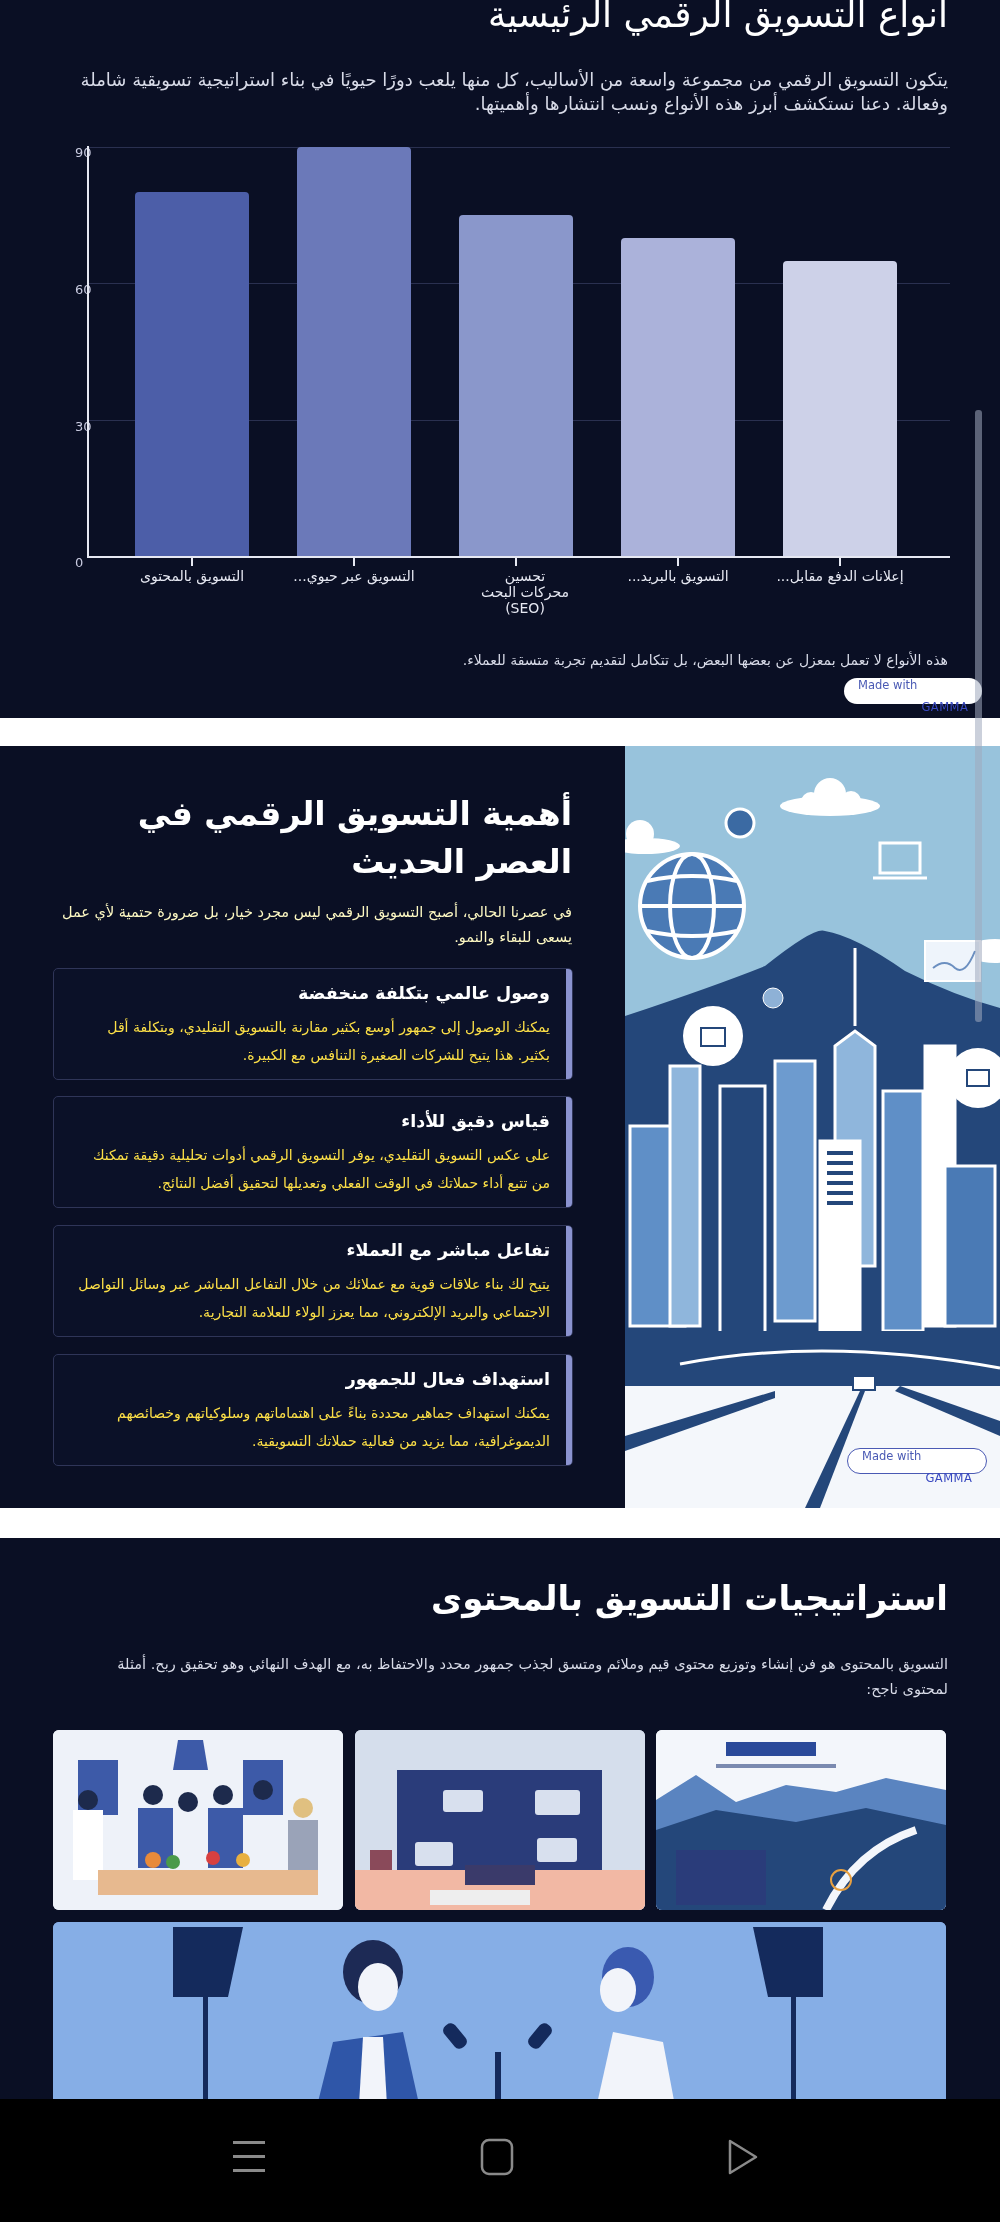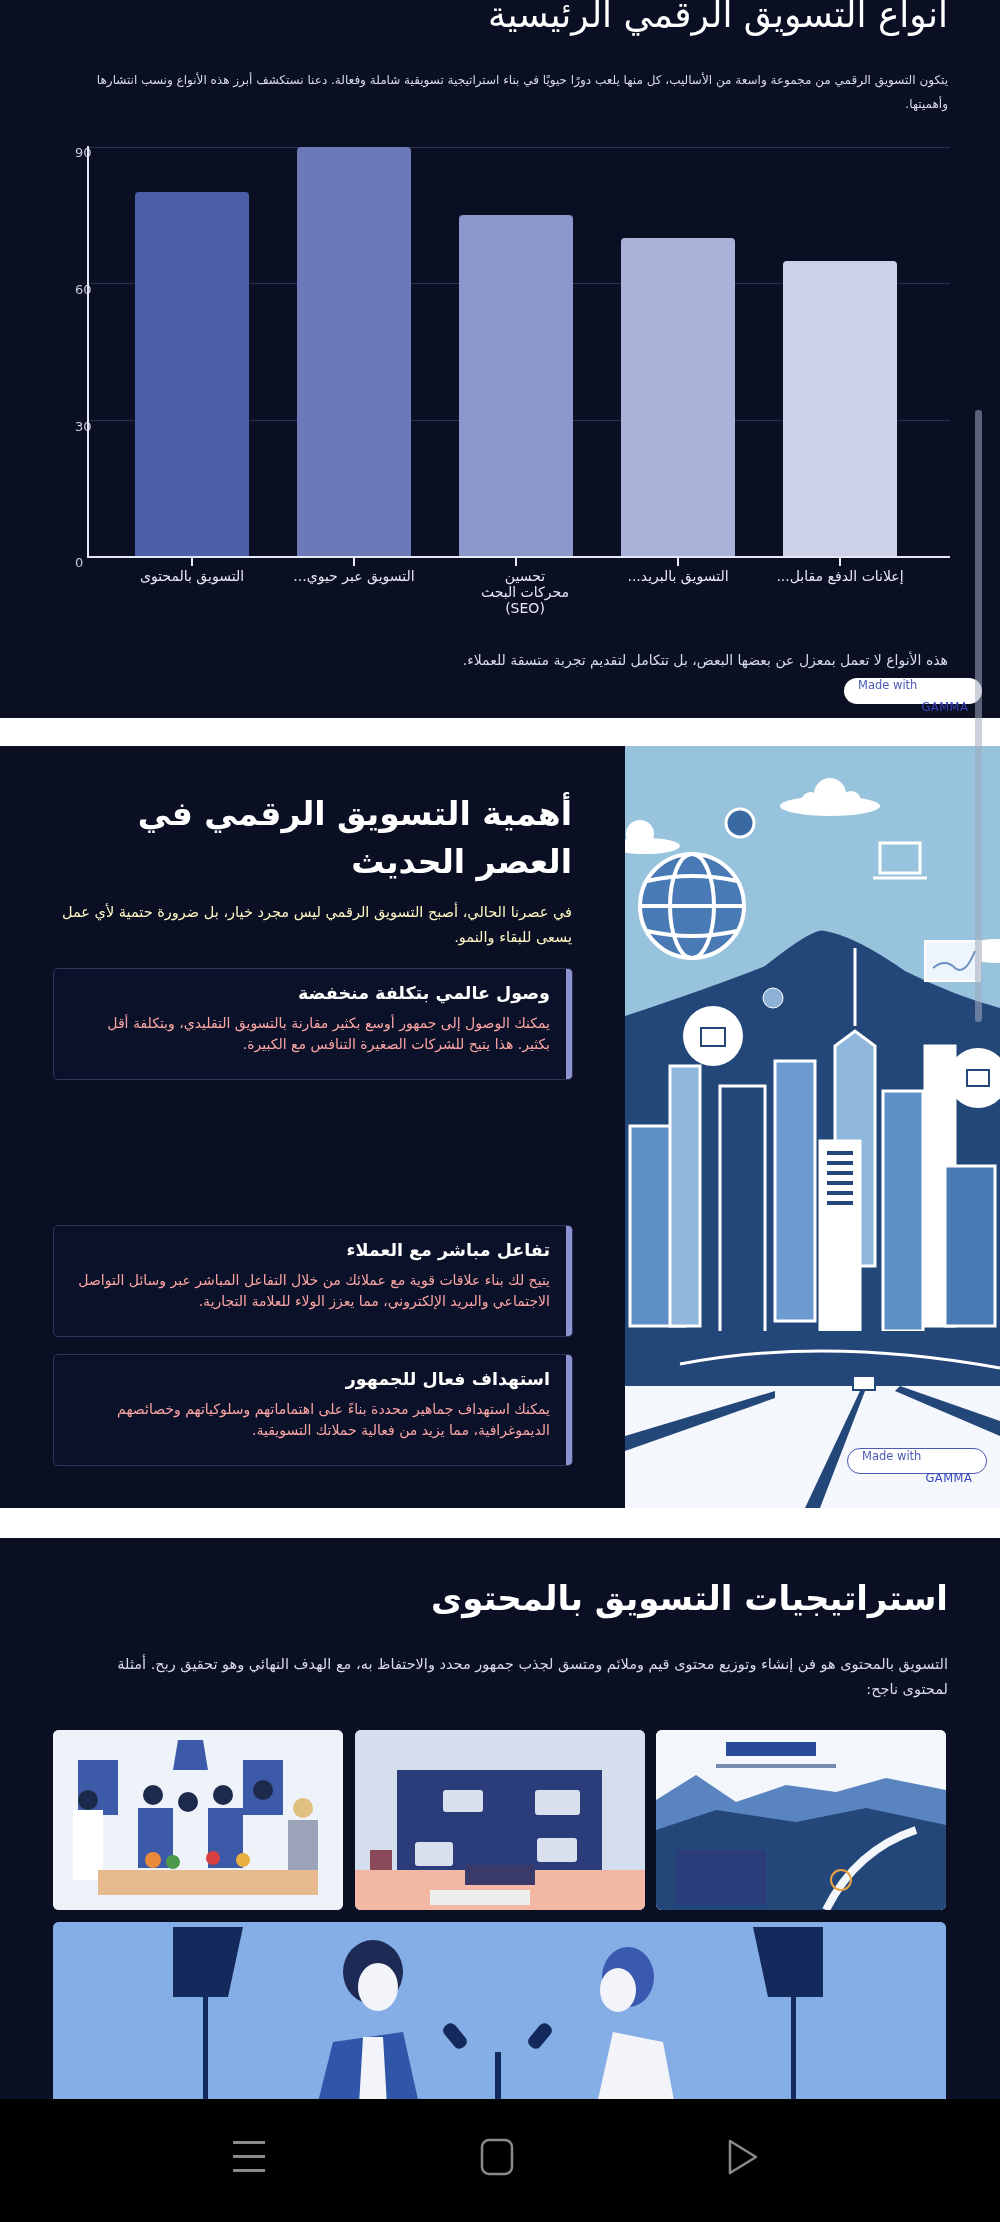--- a/index.html
+++ b/index.html
@@ -3,21 +3,21 @@
 <meta charset="utf-8">
 <style>
   * { box-sizing: border-box; margin: 0; padding: 0; }
   html, body { width: 1000px; height: 2222px; overflow: hidden; background: #ffffff; }
   body { position: relative; font-family: "DejaVu Sans", sans-serif; color: #e6e8f2; }
   .rtl { direction: rtl; text-align: right; }
 
   
   #sec1 { position: absolute; left: 0; top: 0; width: 1000px; height: 718px; background: #0a0f24; }
   #sec1 .title { position: absolute; right: 52px; top: -6px; font-size: 36px; font-weight: normal; color: #ffffff; white-space: nowrap; }
-  #sec1 .intro { position: absolute; right: 52px; left: 78px; top: 68px; font-size: 12px; line-height: 24px; color: #d8dbe8; }
+  #sec1 .intro { position: absolute; right: 52px; left: 78px; top: 68px; font-size: 18px; line-height: 24px; color: #d8dbe8; }
   .chart { position: absolute; left: 60px; top: 140px; width: 890px; height: 500px; }
   .y-axis { position: absolute; left: 27px; top: 6px; width: 2px; height: 412px; background: #e6e8f2; }
   .x-axis { position: absolute; left: 27px; top: 416px; width: 863px; height: 2px; background: #e6e8f2; }
   .gridline { position: absolute; left: 29px; width: 861px; height: 1px; background: #2a3050; }
   .ytick { position: absolute; left: 15px; font-size: 13px; color: #c9cbe0; font-family: "DejaVu Sans", sans-serif; margin-top: 8px; }
   .bar { position: absolute; width: 114px; border-radius: 4px 4px 0 0; }
   .xtick-mark { position: absolute; top: 418px; width: 2px; height: 8px; background: #e6e8f2; }
   .xlabel { position: absolute; top: 428px; width: 130px; text-align: center; font-size: 14px; line-height: 16px; color: #e6e8f2; direction: rtl; }
   #sec1 .outro { position: absolute; right: 52px; top: 652px; font-size: 14px; color: #d8dbe8; }
   .gamma-badge { position: absolute; background: #ffffff; border-radius: 14px; height: 26px; display: flex; align-items: flex-start; justify-content: center; font-size: 11.5px; color: #4a5ab4; padding: 0 14px; white-space: nowrap; }
@@ -26,21 +26,21 @@
   
   .gap { position: absolute; left: 0; width: 1000px; background: #ffffff; }
 
   
   #sec2 { position: absolute; left: 0; top: 746px; width: 1000px; height: 762px; background: #0a0f24; }
   #sec2 .title { position: absolute; right: 428px; top: 44px; width: 520px; font-size: 33px; line-height: 48px; color: #ffffff; }
   #sec2 .intro { position: absolute; right: 428px; top: 154px; width: 520px; font-size: 14.5px; line-height: 25px; color: #fef9c3; }
   .card { position: absolute; left: 53px; width: 520px; height: 112px; border: 1px solid #2f3558; border-radius: 5px; background: #0b1128; overflow: hidden; }
   .card .accent { position: absolute; right: 0; top: 0; bottom: 0; width: 6px; background: #8b93d0; }
   .card .ctitle { position: absolute; right: 22px; top: 14px; font-size: 17.5px; color: #ffffff; white-space: nowrap; }
-  .card .cbody { position: absolute; right: 22px; left: 24px; top: 44px; font-size: 14px; line-height: 21px; color: #fca5a5; }
+  .card .cbody { position: absolute; right: 22px; left: 24px; top: 44px; font-size: 14px; line-height: 28px; color: #fde047; }
 
   .illus { position: absolute; left: 625px; top: 0; width: 375px; height: 762px; background: #98c3dc; overflow: hidden; }
 
   
   #sec3 { position: absolute; left: 0; top: 1538px; width: 1000px; height: 561px; background: #0a0f24; overflow: hidden; }
   #sec3 .title { position: absolute; right: 52px; top: 40px; font-size: 34px; color: #ffffff; white-space: nowrap; margin-left: 12px; }
   #sec3 .intro { position: absolute; right: 52px; left: 70px; top: 114px; font-size: 14.5px; line-height: 25px; color: #d8dbe8; }
   .thumb { position: absolute; top: 192px; width: 290px; height: 180px; border-radius: 6px; overflow: hidden; }
   .wide { position: absolute; left: 53px; top: 384px; width: 893px; height: 200px; border-radius: 6px; overflow: hidden; background: #7fa6e0; }
 
@@ -101,20 +101,25 @@
 <div class="gap" style="top:718px; height:28px;"></div>
 
 <section id="sec2">
   <h2 class="title rtl">أهمية التسويق الرقمي في العصر الحديث</h2>
   <p class="intro rtl">في عصرنا الحالي، أصبح التسويق الرقمي ليس مجرد خيار، بل ضرورة حتمية لأي عمل يسعى للبقاء والنمو.</p>
 
   <div class="card rtl" style="top:222px">
     <div class="accent"></div>
     <h3 class="ctitle">وصول عالمي بتكلفة منخفضة</h3>
     <p class="cbody">يمكنك الوصول إلى جمهور أوسع بكثير مقارنة بالتسويق التقليدي، وبتكلفة أقل بكثير. هذا يتيح للشركات الصغيرة التنافس مع الكبيرة.</p>
+  </div>
+  <div class="card rtl" style="top:350px">
+    <div class="accent"></div>
+    <h3 class="ctitle">قياس دقيق للأداء</h3>
+    <p class="cbody">على عكس التسويق التقليدي، يوفر التسويق الرقمي أدوات تحليلية دقيقة تمكنك من تتبع أداء حملاتك في الوقت الفعلي وتعديلها لتحقيق أفضل النتائج.</p>
   </div>
   <div class="card rtl" style="top:479px">
     <div class="accent"></div>
     <h3 class="ctitle">تفاعل مباشر مع العملاء</h3>
     <p class="cbody">يتيح لك بناء علاقات قوية مع عملائك من خلال التفاعل المباشر عبر وسائل التواصل الاجتماعي والبريد الإلكتروني، مما يعزز الولاء للعلامة التجارية.</p>
   </div>
   <div class="card rtl" style="top:608px">
     <div class="accent"></div>
     <h3 class="ctitle">استهداف فعال للجمهور</h3>
     <p class="cbody">يمكنك استهداف جماهير محددة بناءً على اهتماماتهم وسلوكياتهم وخصائصهم الديموغرافية، مما يزيد من فعالية حملاتك التسويقية.</p>

